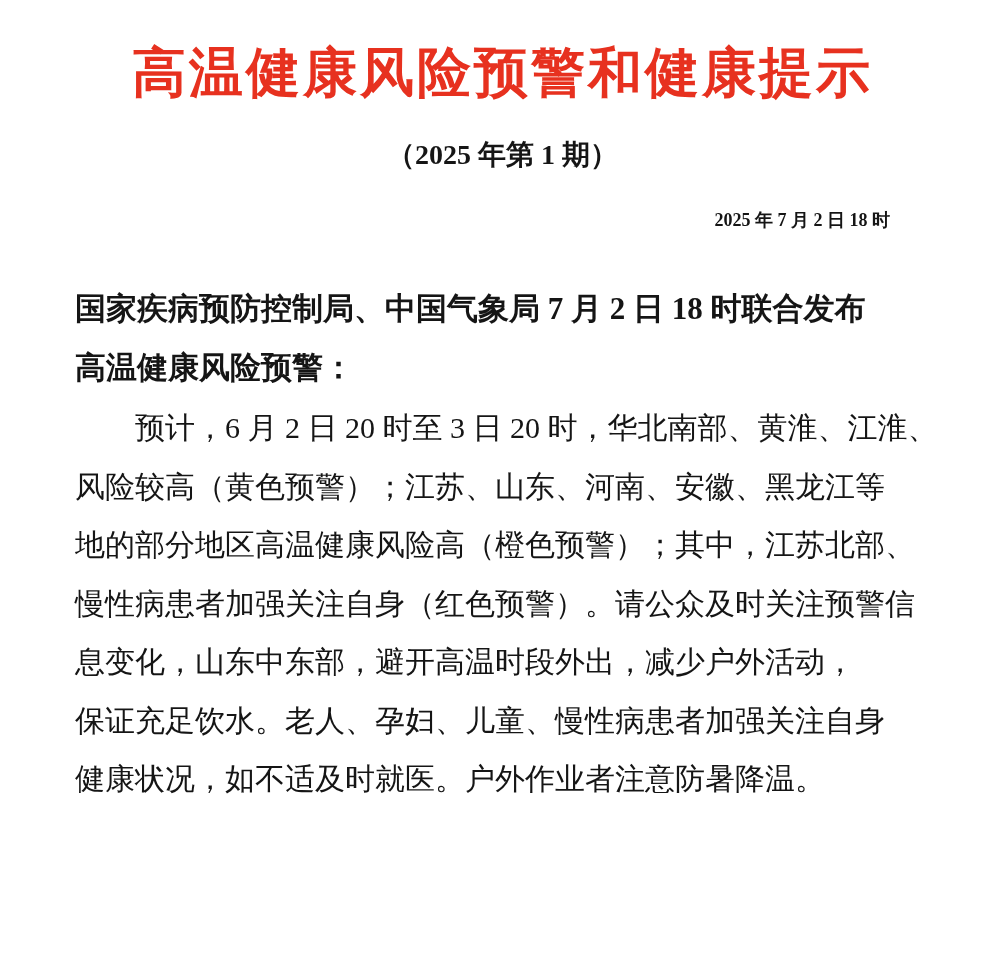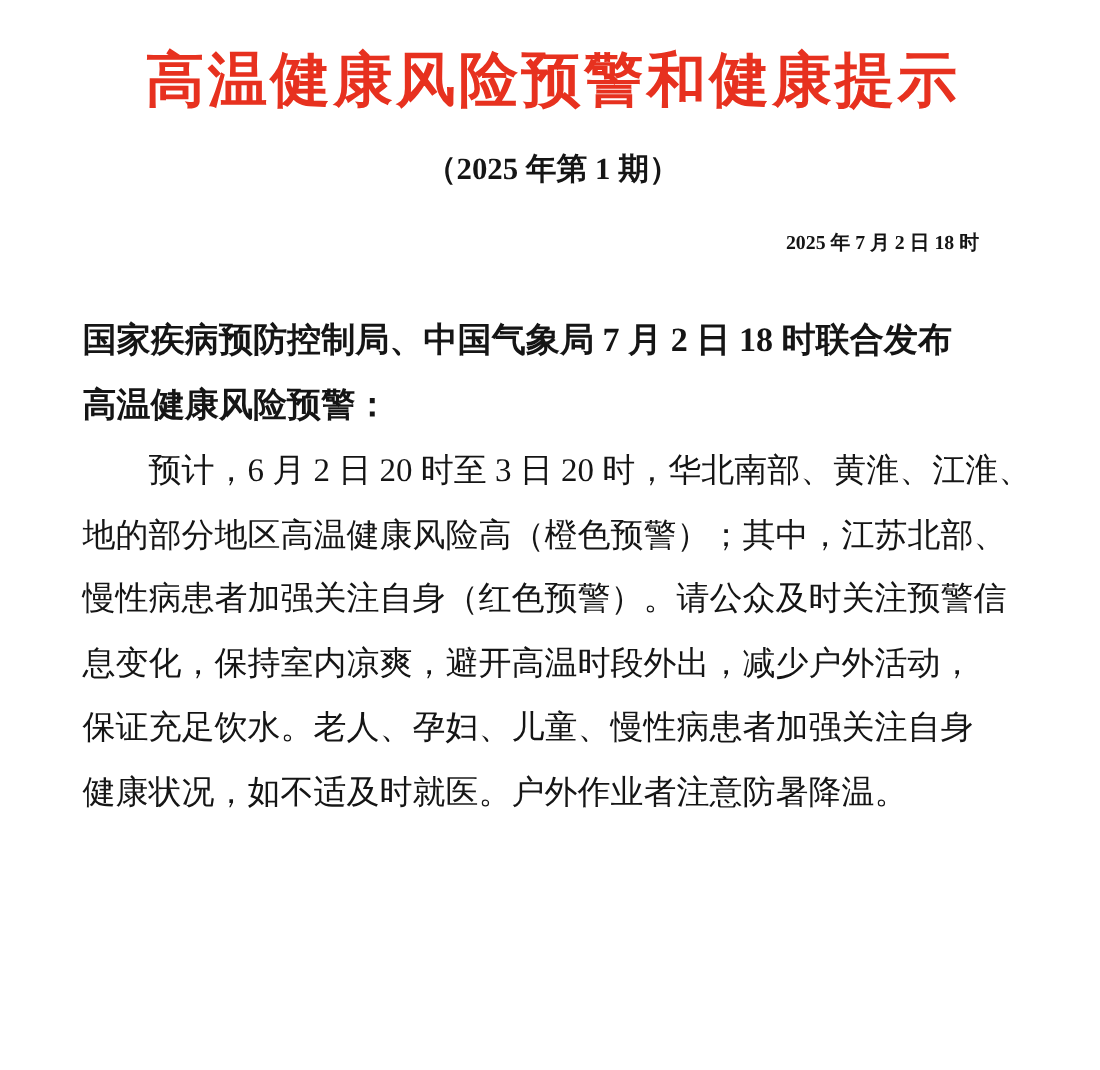--- a/index.html
+++ b/index.html
@@ -77,20 +77,21 @@
 
   <div class="doc-date">2025 年 7 月 2 日 18 时</div>
 
   <div class="heading-para">
     <div class="line">国家疾病预防控制局、中国气象局 7 月 2 日 18 时联合发布</div>
     <div class="line">高温健康风险预警：</div>
   </div>
 
   <div class="body-para">
     <div class="line indent">预计，6 月 2 日 20 时至 3 日 20 时，华北南部、黄淮、江淮、</div>
+    <div class="line">风险较高（黄色预警）；江苏、山东、河南、安徽、黑龙江等</div>
     <div class="line">地的部分地区高温健康风险高（橙色预警）；其中，江苏北部、</div>
     <div class="line">慢性病患者加强关注自身（红色预警）。请公众及时关注预警信</div>
-    <div class="line">息变化，保持室内凉爽，避开高温时段外出，减少户外活动，</div>
+    <div class="line">息变化，山东中东部，避开高温时段外出，减少户外活动，</div>
     <div class="line">保证充足饮水。老人、孕妇、儿童、慢性病患者加强关注自身</div>
     <div class="line">健康状况，如不适及时就医。户外作业者注意防暑降温。</div>
   </div>
 
 </div>
 
 </body></html>

